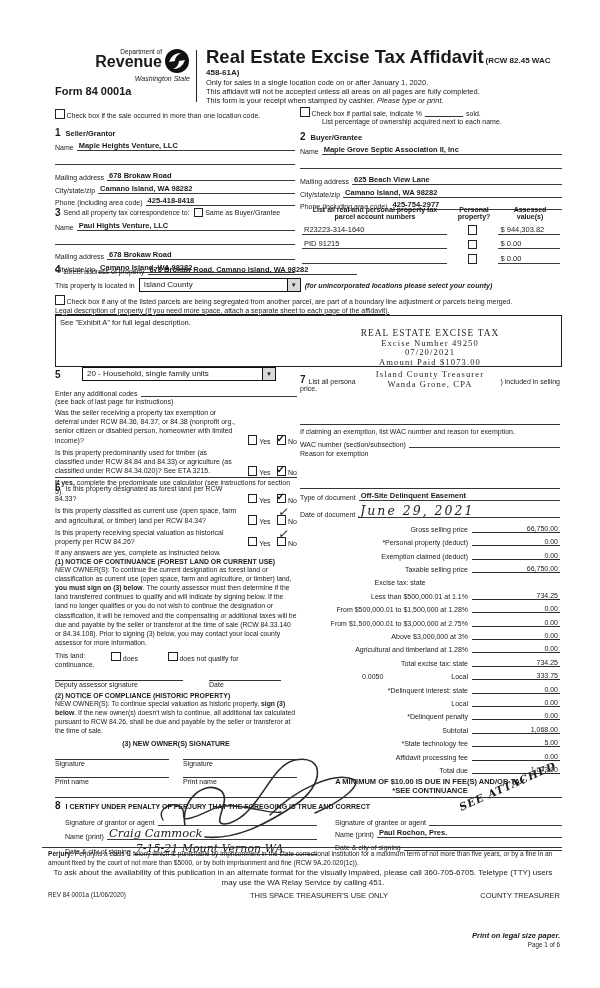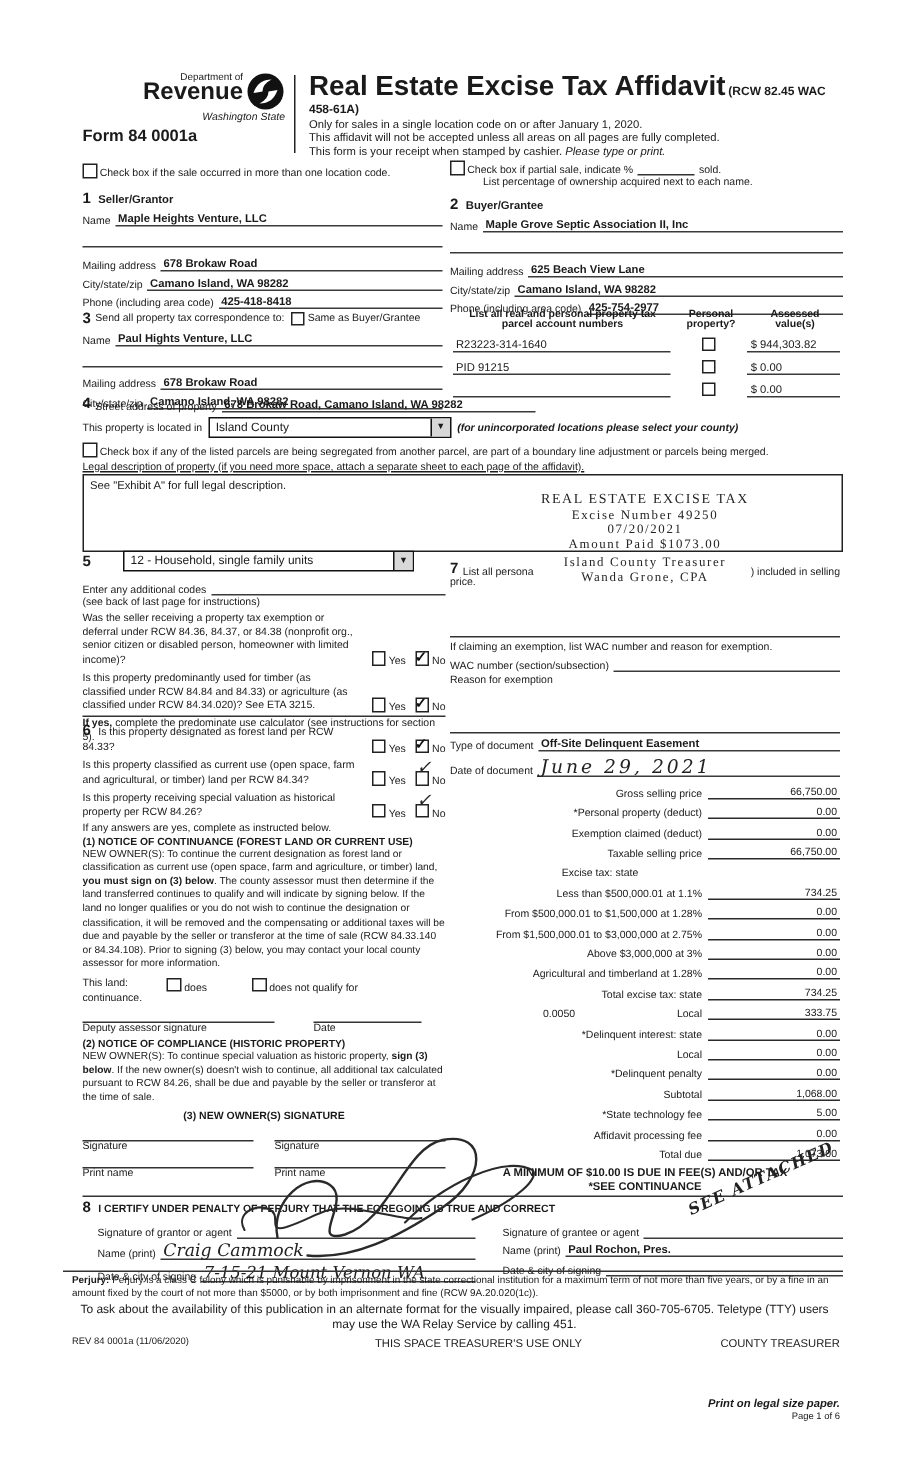--- a/index.html
+++ b/index.html
@@ -209,21 +209,21 @@
     <div>07/20/2021</div>
     <div>Amount Paid $1073.00</div>
     <div style="margin-top:3px;">Island County Treasurer</div>
     <div>Wanda Grone, CPA</div>
   </div>
 
   <div class="abs" style="left:55px;top:367px;width:242px;">
     <div style="display:flex;align-items:center;">
       <span class="secnum" style="width:24px;">5</span>
       <span class="sel" style="width:192px;">
-        <span class="txt" style="flex:1;">12 - Household, single family units</span>
+        <span class="txt" style="flex:1;">20 - Household, single family units</span>
         <span class="arr">▼</span>
       </span>
     </div>
     <div class="fld" style="margin-top:6px;">
       <span class="lab">Enter any additional codes</span>
       <span class="ln"></span>
     </div>
     <div class="fs7" style="margin-top:1px;">(see back of last page for instructions)</div>
     <div class="q">
       <span class="qt">Was the seller receiving a property tax exemption or deferral under RCW 84.36, 84.37, or 84.38 (nonprofit org., senior citizen or disabled person, homeowner with limited income)?</span>

